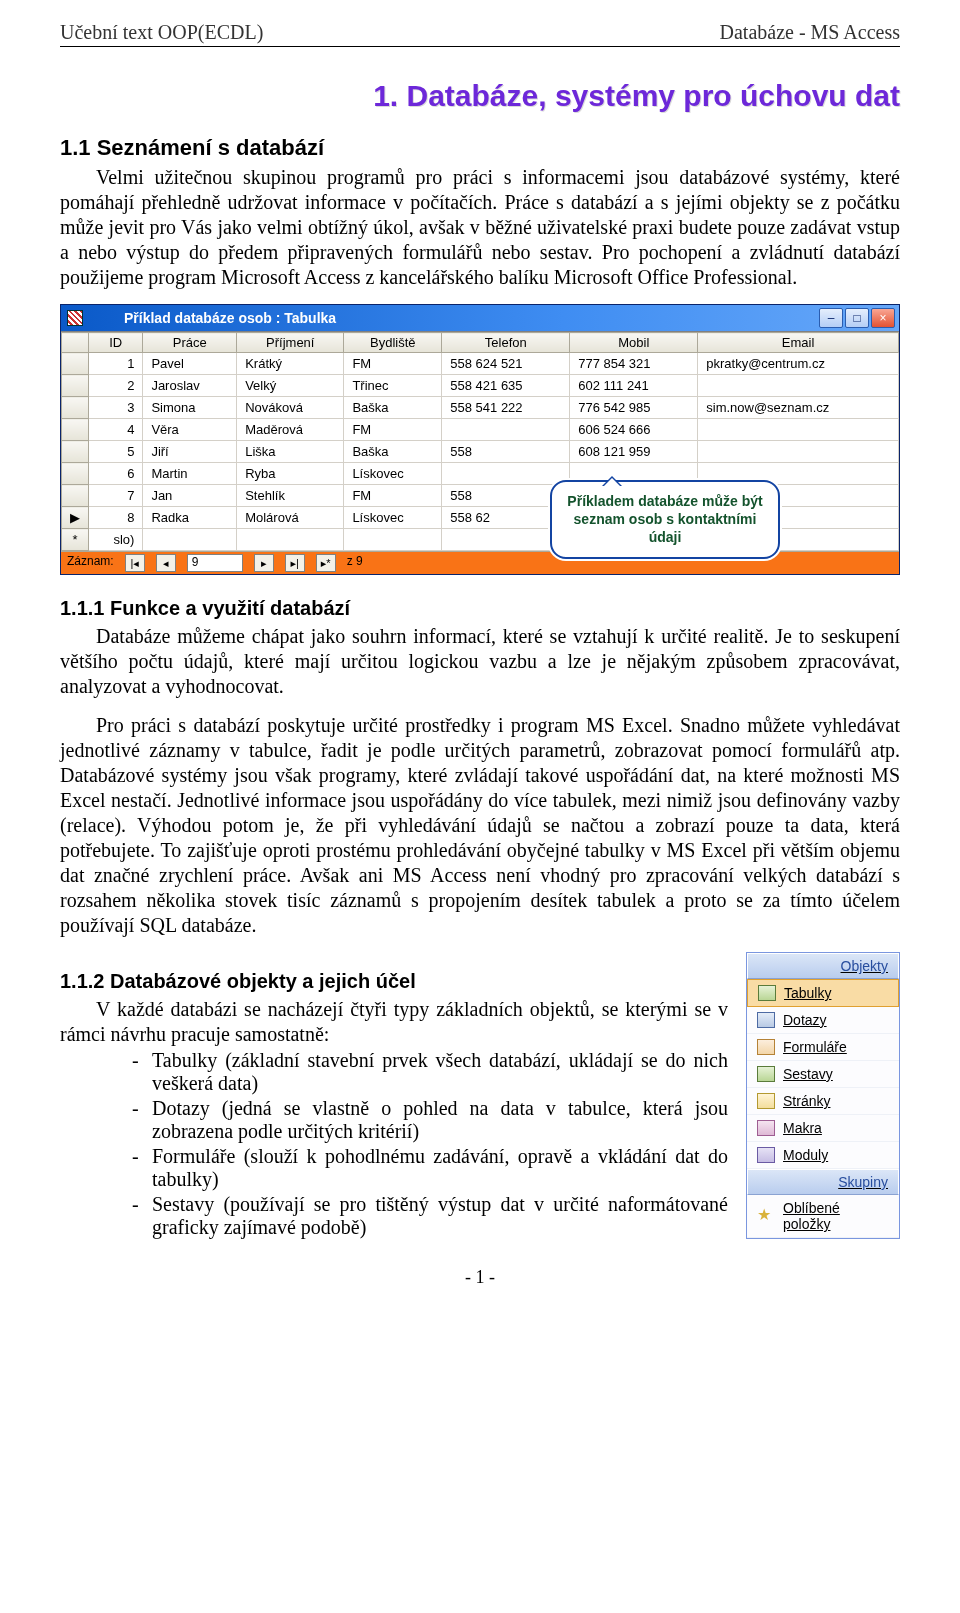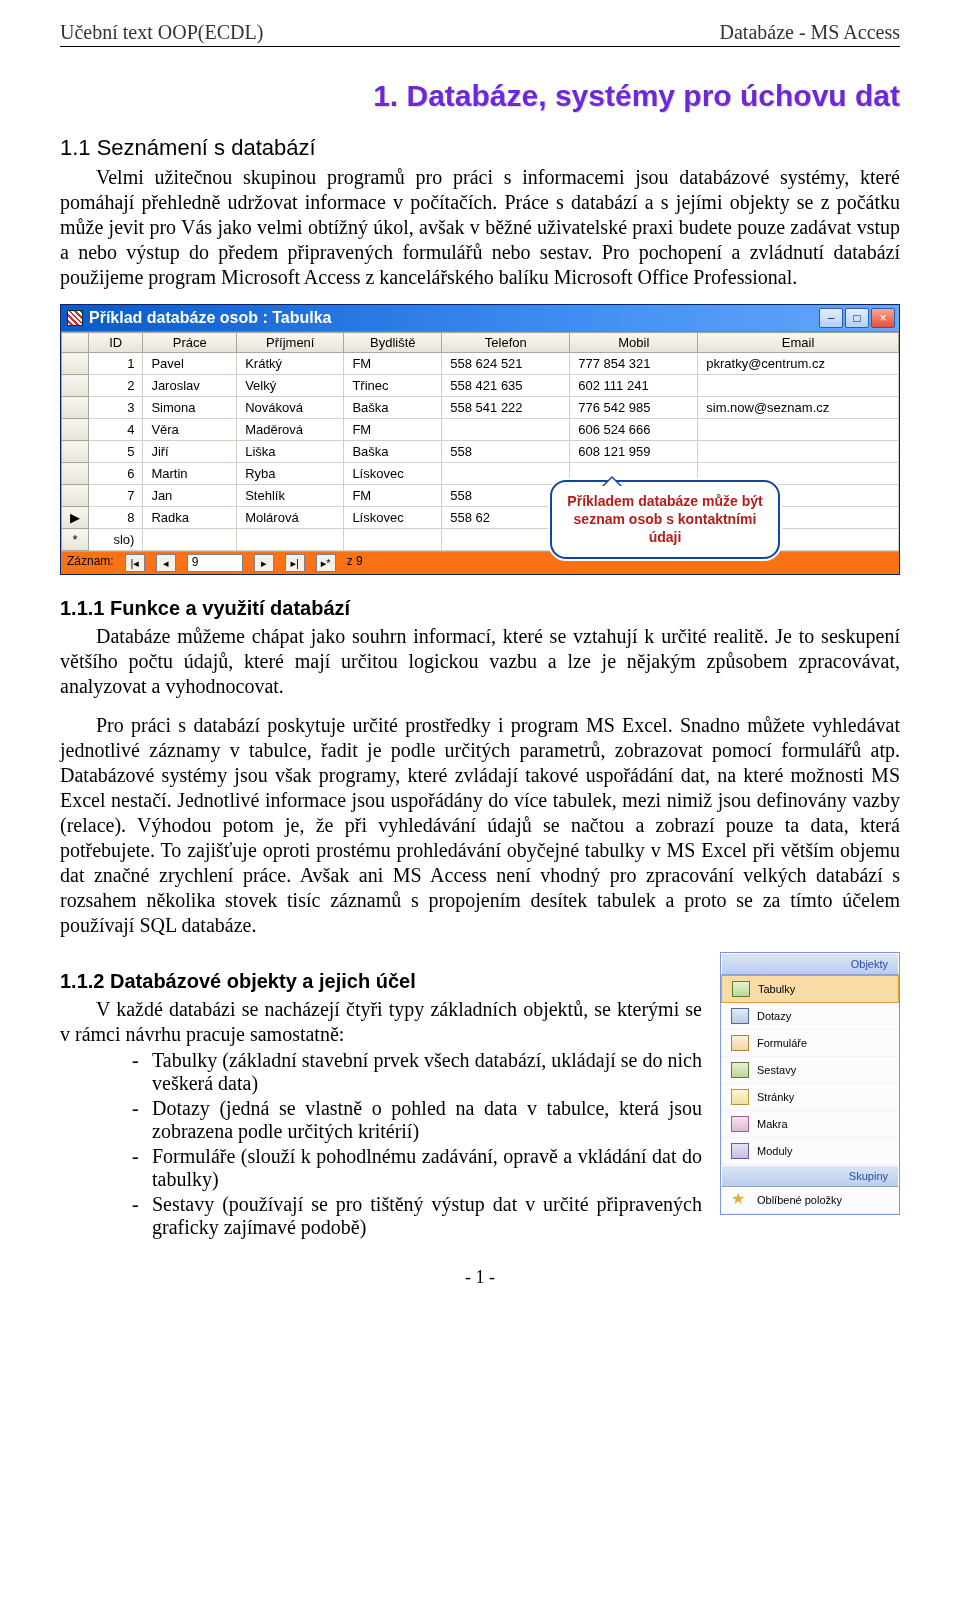--- a/index.html
+++ b/index.html
@@ -27,21 +27,21 @@
     font-family: Arial, Helvetica, sans-serif;
     font-weight: bold;
     font-size: 30px;
     color: #6d28d9;
     text-align: right;
     margin: 0 0 22px 0;
     text-shadow: 1px 1px 0 rgba(0,0,0,0.15);
   }
   h2.section {
     font-family: Arial, Helvetica, sans-serif;
-    font-weight: normal;
+    font-weight: bold;
     font-size: 22px;
     margin: 0 0 4px 0;
   }
   h3.subsection {
     font-family: Arial, Helvetica, sans-serif;
     font-weight: bold;
     font-size: 20px;
     margin: 18px 0 4px 0;
   }
   p {
@@ -93,21 +93,21 @@
     display: flex;
     align-items: center;
     height: 26px;
     padding: 0 4px 0 6px;
   }
   .titlebar .app-icon {
     width: 16px; height: 16px; margin-right: 6px;
     background: #fff; border:1px solid #033; display:inline-block;
     background: repeating-linear-gradient(45deg,#fff,#fff 2px,#c33 2px,#c33 4px);
   }
-  .titlebar .title { flex: 1; font-weight: bold; font-size: 16px; }
+  .titlebar .title { flex: 1; font-weight: bold; font-size: 14px; margin-left: 35px; }
   .winbtns { display: flex; gap: 2px; }
   .winbtn {
     width: 24px; height: 20px;
     background: linear-gradient(#e5eefc,#b4cef6);
     border: 1px solid #2a5db0;
     border-radius: 2px;
     display: flex; align-items: center; justify-content: center;
     font-size: 12px; color: #0a246a;
   }
   .winbtn.close { background: linear-gradient(#f9a694,#e25232); color:#fff; }
@@ -169,21 +169,21 @@
     position:absolute;
     right:120px;
     top:176px;
     width:230px;
     background:#fff;
     border:2px solid #1344a2;
     border-radius:16px;
     padding:10px 12px;
     font-family: Arial, sans-serif;
     font-size:14px;
-    color:#b91c1c;
+    color:#14532d;
     font-weight:bold;
     text-align:center;
     line-height:1.3;
     box-shadow:0 0 0 2px #fff;
   }
   .callout::after {
     content:"";
     position:absolute;
     top:-16px; left:50px;
     border:10px solid transparent;
@@ -193,25 +193,26 @@
     content:"";
     position:absolute;
     top:-12px; left:52px;
     border:8px solid transparent;
     border-bottom-color:#fff;
     z-index:1;
   }
 
   
   .objects-panel {
-    width: 180px;
+    width: 154px;
     border:1px solid #7a96df;
     font-family: Tahoma, Arial, sans-serif;
-    font-size:11px;
+    font-size:14px;
     background:#fcfcfe;
+    text-decoration:underline;
   }
   .objects-panel .grp-head {
     background: linear-gradient(#dbe6f7,#b9cdee);
     border:1px solid #fff;
     border-bottom:1px solid #8aa2d2;
     padding:4px 10px;
     text-align:right;
     color:#274d9e;
   }
   .objects-panel .item {
@@ -398,21 +399,21 @@
   <p class="indent">Pro práci s databází poskytuje určité prostředky i program MS Excel. Snadno můžete vyhledávat jednotlivé záznamy v tabulce, řadit je podle určitých parametrů, zobrazovat pomocí formulářů atp. Databázové systémy jsou však programy, které zvládají takové uspořádání dat, na které možnosti MS Excel nestačí. Jednotlivé informace jsou uspořádány do více tabulek, mezi nimiž jsou definovány vazby (relace). Výhodou potom je, že při vyhledávání údajů se načtou a zobrazí pouze ta data, která potřebujete. To zajišťuje oproti prostému prohledávání obyčejné tabulky v MS Excel při větším objemu dat značné zrychlení práce. Avšak ani MS Access není vhodný pro zpracování velkých databází s rozsahem několika stovek tisíc záznamů s propojením desítek tabulek a proto se za tímto účelem používají SQL databáze.</p>
 
   <div class="row112">
     <div class="textcol">
       <h3 class="subsection">1.1.2 Databázové objekty a jejich účel</h3>
       <p class="indent" style="margin-bottom:2px;">V každé databázi se nacházejí čtyři typy základních objektů, se kterými se v rámci návrhu pracuje samostatně:</p>
       <ul class="dash">
         <li>Tabulky (základní stavební prvek všech databází, ukládají se do nich veškerá data)</li>
         <li>Dotazy (jedná se vlastně o pohled na data v tabulce, která jsou zobrazena podle určitých kritérií)</li>
         <li>Formuláře (slouží k pohodlnému zadávání, opravě a vkládání dat do tabulky)</li>
-        <li>Sestavy (používají se pro tištěný výstup dat v určité připravených graficky zajímavé podobě)</li>
+        <li>Sestavy (používají se pro tištěný výstup dat v určité naformátované graficky zajímavé podobě)</li>
       </ul>
     </div>
     <div class="objects-panel">
       <div class="grp-head">Objekty</div>
       <div class="item sel">
           <span class="obj-icon"></span>
           <span>Tabulky</span>
         </div>
       <div class="item">
           <span class="obj-icon v2"></span>

